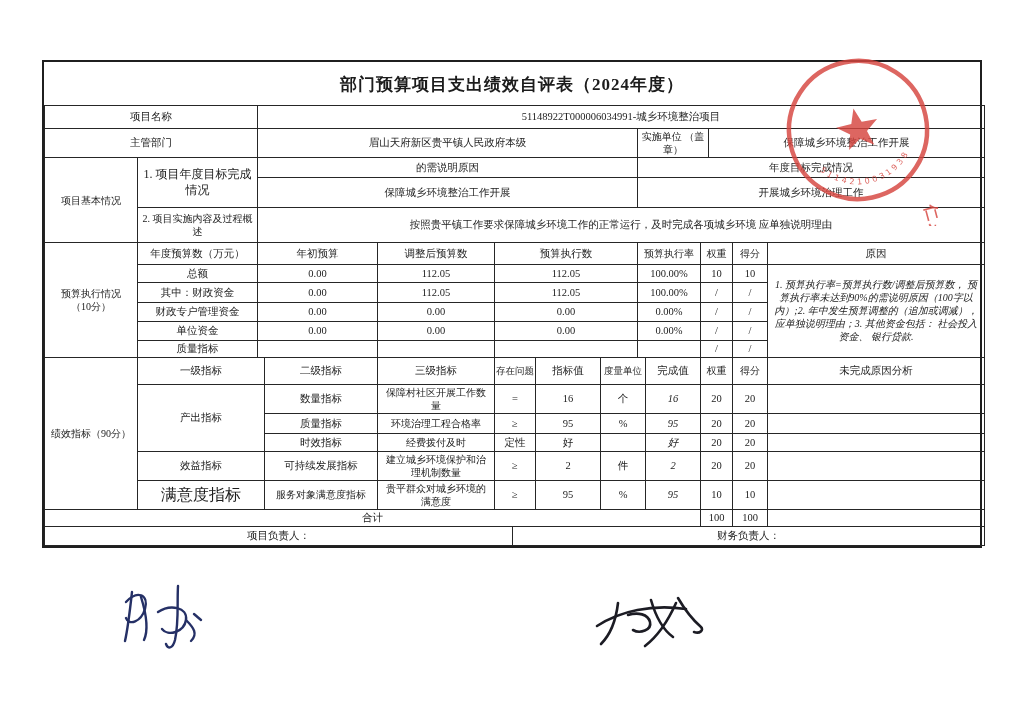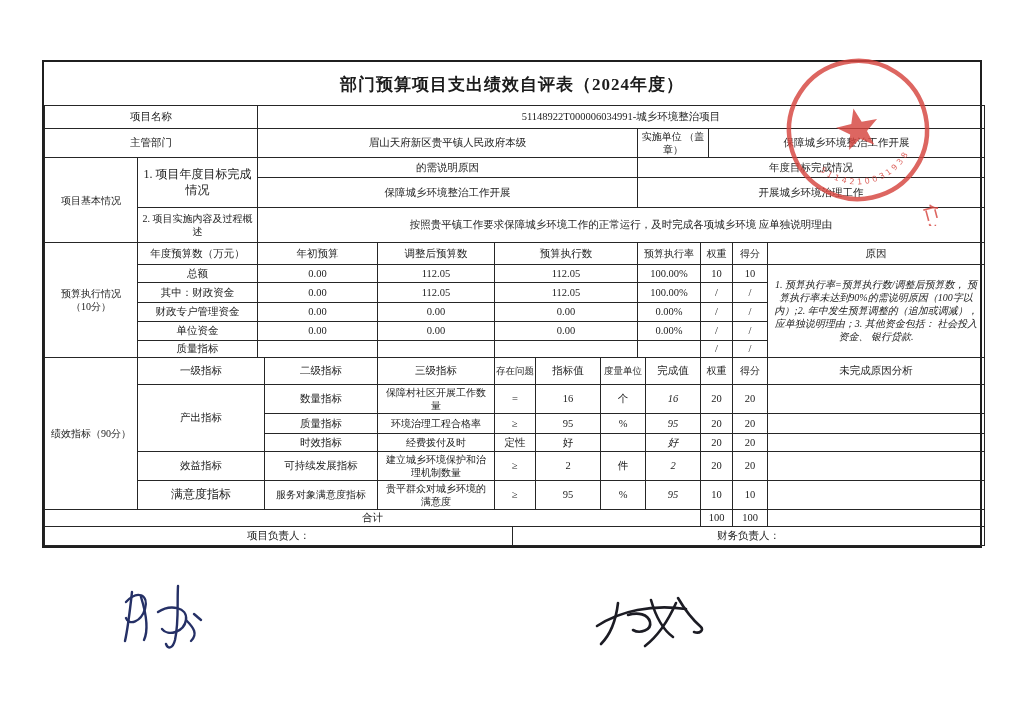--- a/index.html
+++ b/index.html
@@ -230,21 +230,21 @@
       <td style="font-size:10px">建立城乡环境保护和治理机制数量</td>
       <td>≥</td>
       <td>2</td>
       <td>件</td>
       <td class="ital">2</td>
       <td>20</td>
       <td>20</td>
       <td></td>
     </tr>
     <tr style="height:23px">
-      <td style="font-size:12px">满意度指标</td>
+      <td style="font-size:16px">满意度指标</td>
       <td style="font-size:10px">服务对象满意度指标</td>
       <td style="font-size:10px">贵平群众对城乡环境的满意度</td>
       <td>≥</td>
       <td>95</td>
       <td>%</td>
       <td class="ital">95</td>
       <td>10</td>
       <td>10</td>
       <td></td>
     </tr>

